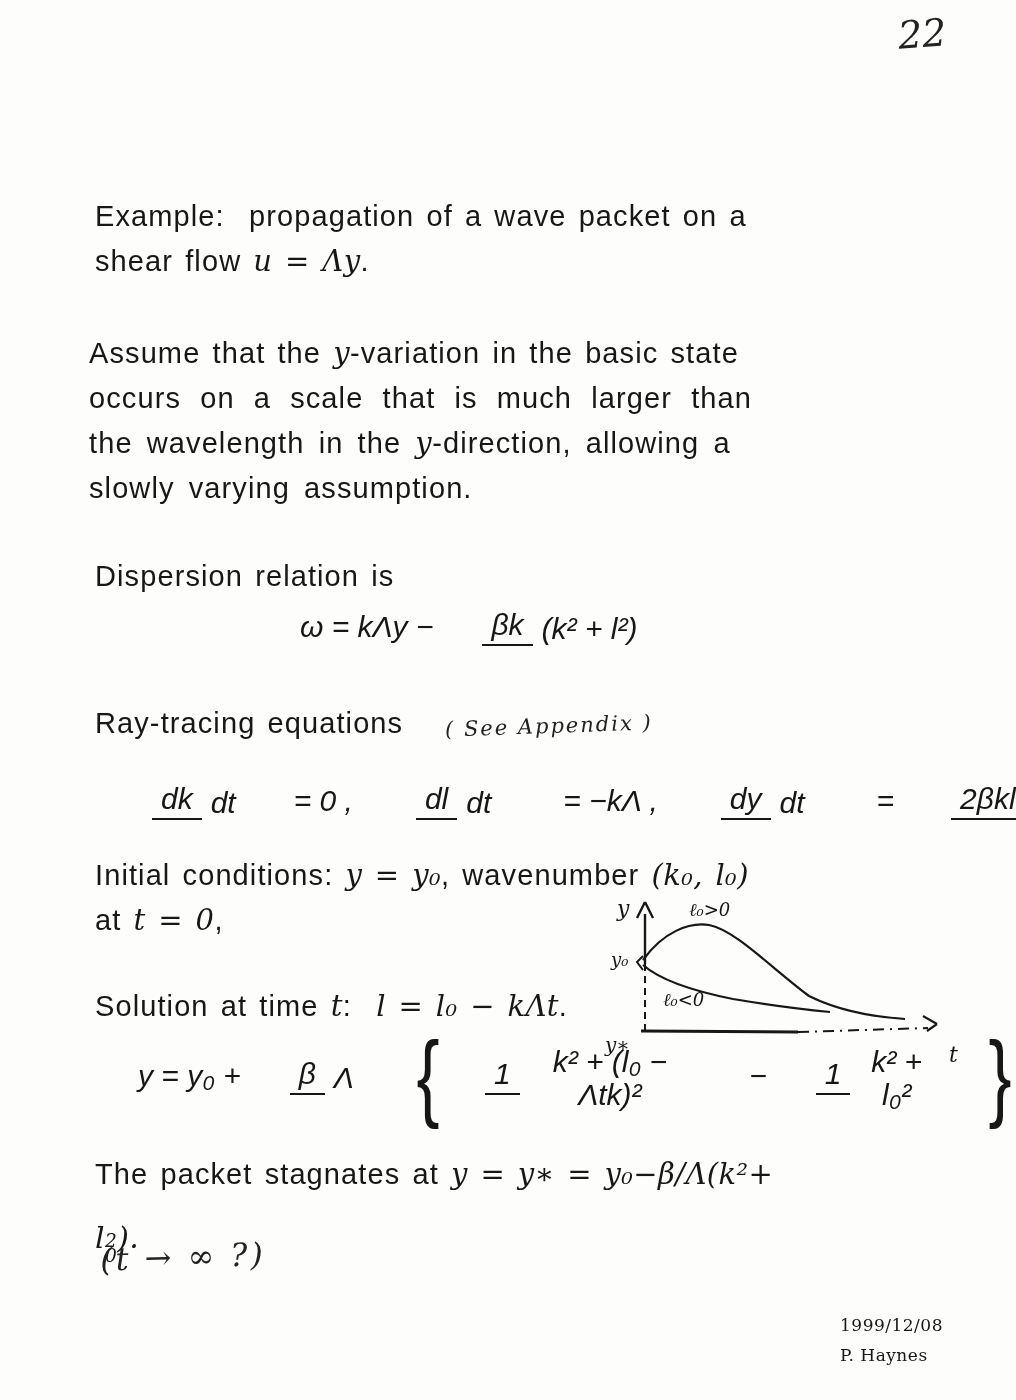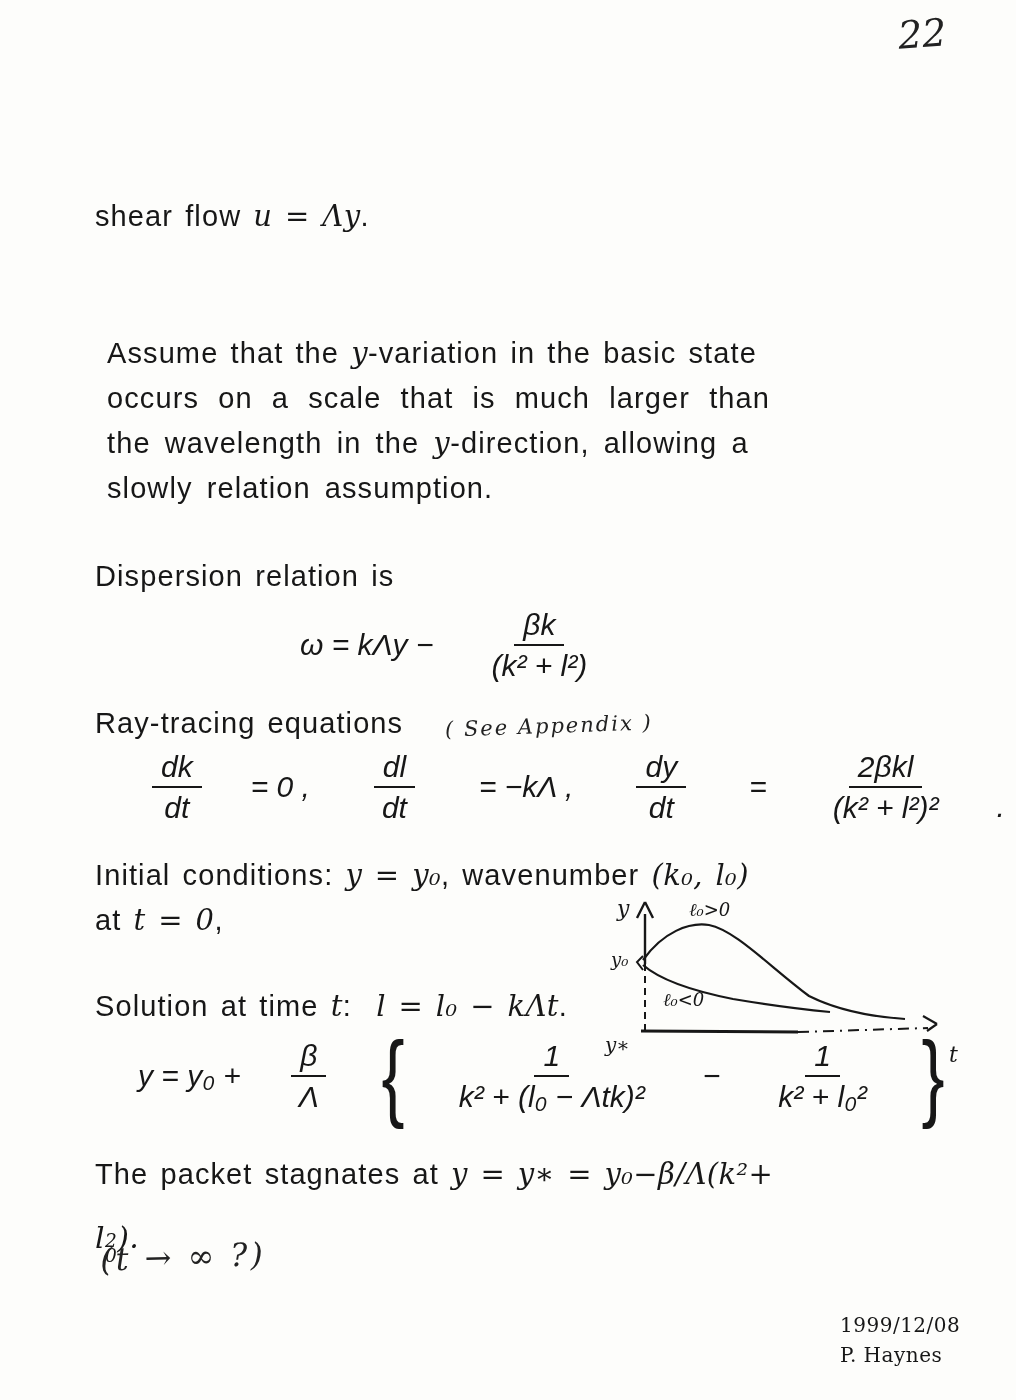--- a/index.html
+++ b/index.html
@@ -7,47 +7,48 @@
     position:relative;width:1016px;height:1400px;margin:0 auto;
     background:#fdfdfb;color:#171717;overflow:hidden;
     font-family:"Liberation Sans",sans-serif;
   }
   .abs{position:absolute;}
   .txt{font-size:29px;line-height:45px;letter-spacing:1.1px;word-spacing:3px;}
   .txt span{white-space:pre;}
   .line{display:block;white-space:pre;}
   .m{font-family:"DejaVu Serif",serif;font-style:italic;letter-spacing:0.4px;margin-top:18px;}
   .eq{display:flex;align-items:center;font-size:30px;font-family:Liberation Sans, sans-serif;font-style:italic;gap:41px;}
-  .frac{display:inline-flex;flex-direction:column;align-items:center;text-align:center;}
+  .frac{display:inline-flex;flex-direction:row;align-items:center;text-align:center;}
   .frac .num{padding:0 9px 3px;border-bottom:2.5px solid #171717;line-height:1.1;}
   .frac .den{padding:3px 9px 0;line-height:1.1;}
   .gap-s{margin:0 8px;} .gap-m{margin:0 14px;}
   .brace{font-style:normal;font-size:96px;line-height:0.8;font-weight:400;transform:scaleX(0.72);}
   .hand{font-family:"DejaVu Serif",cursive;font-style:italic;color:#222;}
   .supsub{display:inline-flex;flex-direction:column;align-items:flex-start;
           font-size:0.62em;line-height:0.82;transform:translateY(-0.05em);}
-  .footer-line{display:block;font-family:"DejaVu Serif",serif;font-size:20px;line-height:30px;letter-spacing:0.5px;}
+  .footer-line{display:block;font-family:"DejaVu Serif",serif;font-size:17px;line-height:30px;letter-spacing:0.5px;}
   svg text{font-family:"DejaVu Serif",cursive;font-style:italic;}
 </style>
 </head>
 <body>
 
 <div class="page">
 
   <div class="abs hand" style="left:898px;top:12px;font-size:38px;transform:rotate(-4deg);">22</div>
 
   <div class="abs txt" style="left:95px;top:194px;">
+    <span class="line">Example:  propagation of a wave packet on a</span>
     <span class="line"><span>shear flow </span><span class="m">u = Λy</span><span>.</span></span>
   </div>
 
-  <div class="abs txt" style="left:107px;top:331px;">
+  <div class="abs txt" style="left:89px;top:331px;">
     <span class="line"><span>Assume that the </span><span class="m">y</span><span>-variation in the basic state</span></span>
     <span class="line" style="word-spacing:10px;">occurs on a scale that is much larger than</span>
     <span class="line" style="word-spacing:5px;"><span>the wavelength in the </span><span class="m">y</span><span>-direction, allowing a</span></span>
-    <span class="line" style="word-spacing:5px;">slowly relation assumption.</span>
+    <span class="line" style="word-spacing:5px;">slowly varying assumption.</span>
   </div>
 
   <div class="abs txt" style="left:95px;top:554px;text-align:right;">Dispersion relation is</div>
 
   <div class="abs eq" style="left:300px;top:608px;">
     <span style="white-space:pre;">ω = kΛy −</span>
     <span class="frac gap-s">
       <span class="num">βk</span>
       <span class="den">(k² + l²)</span>
     </span>

